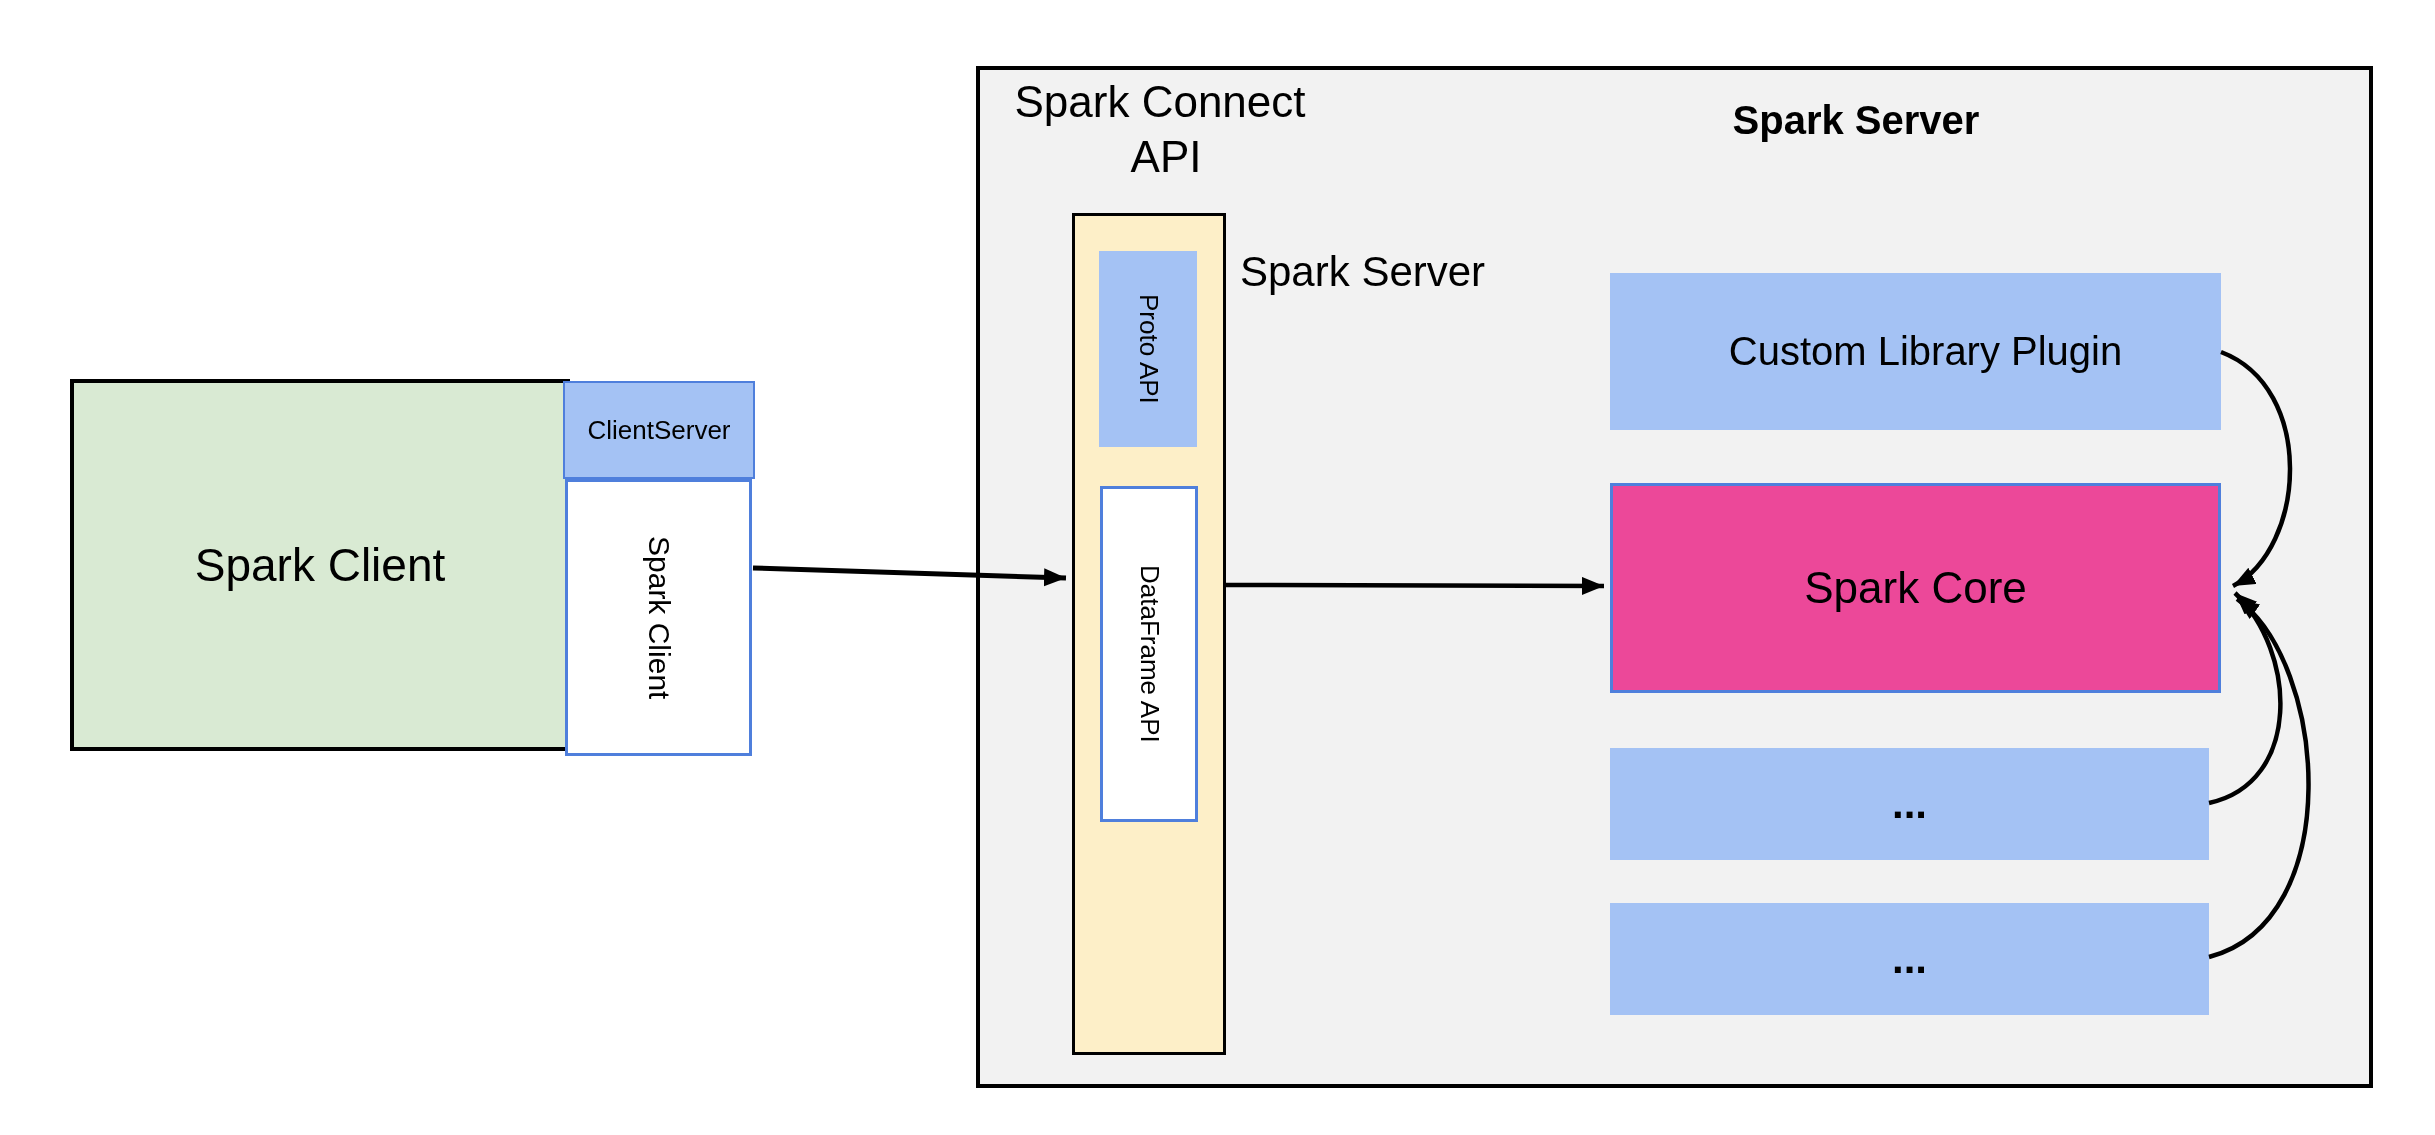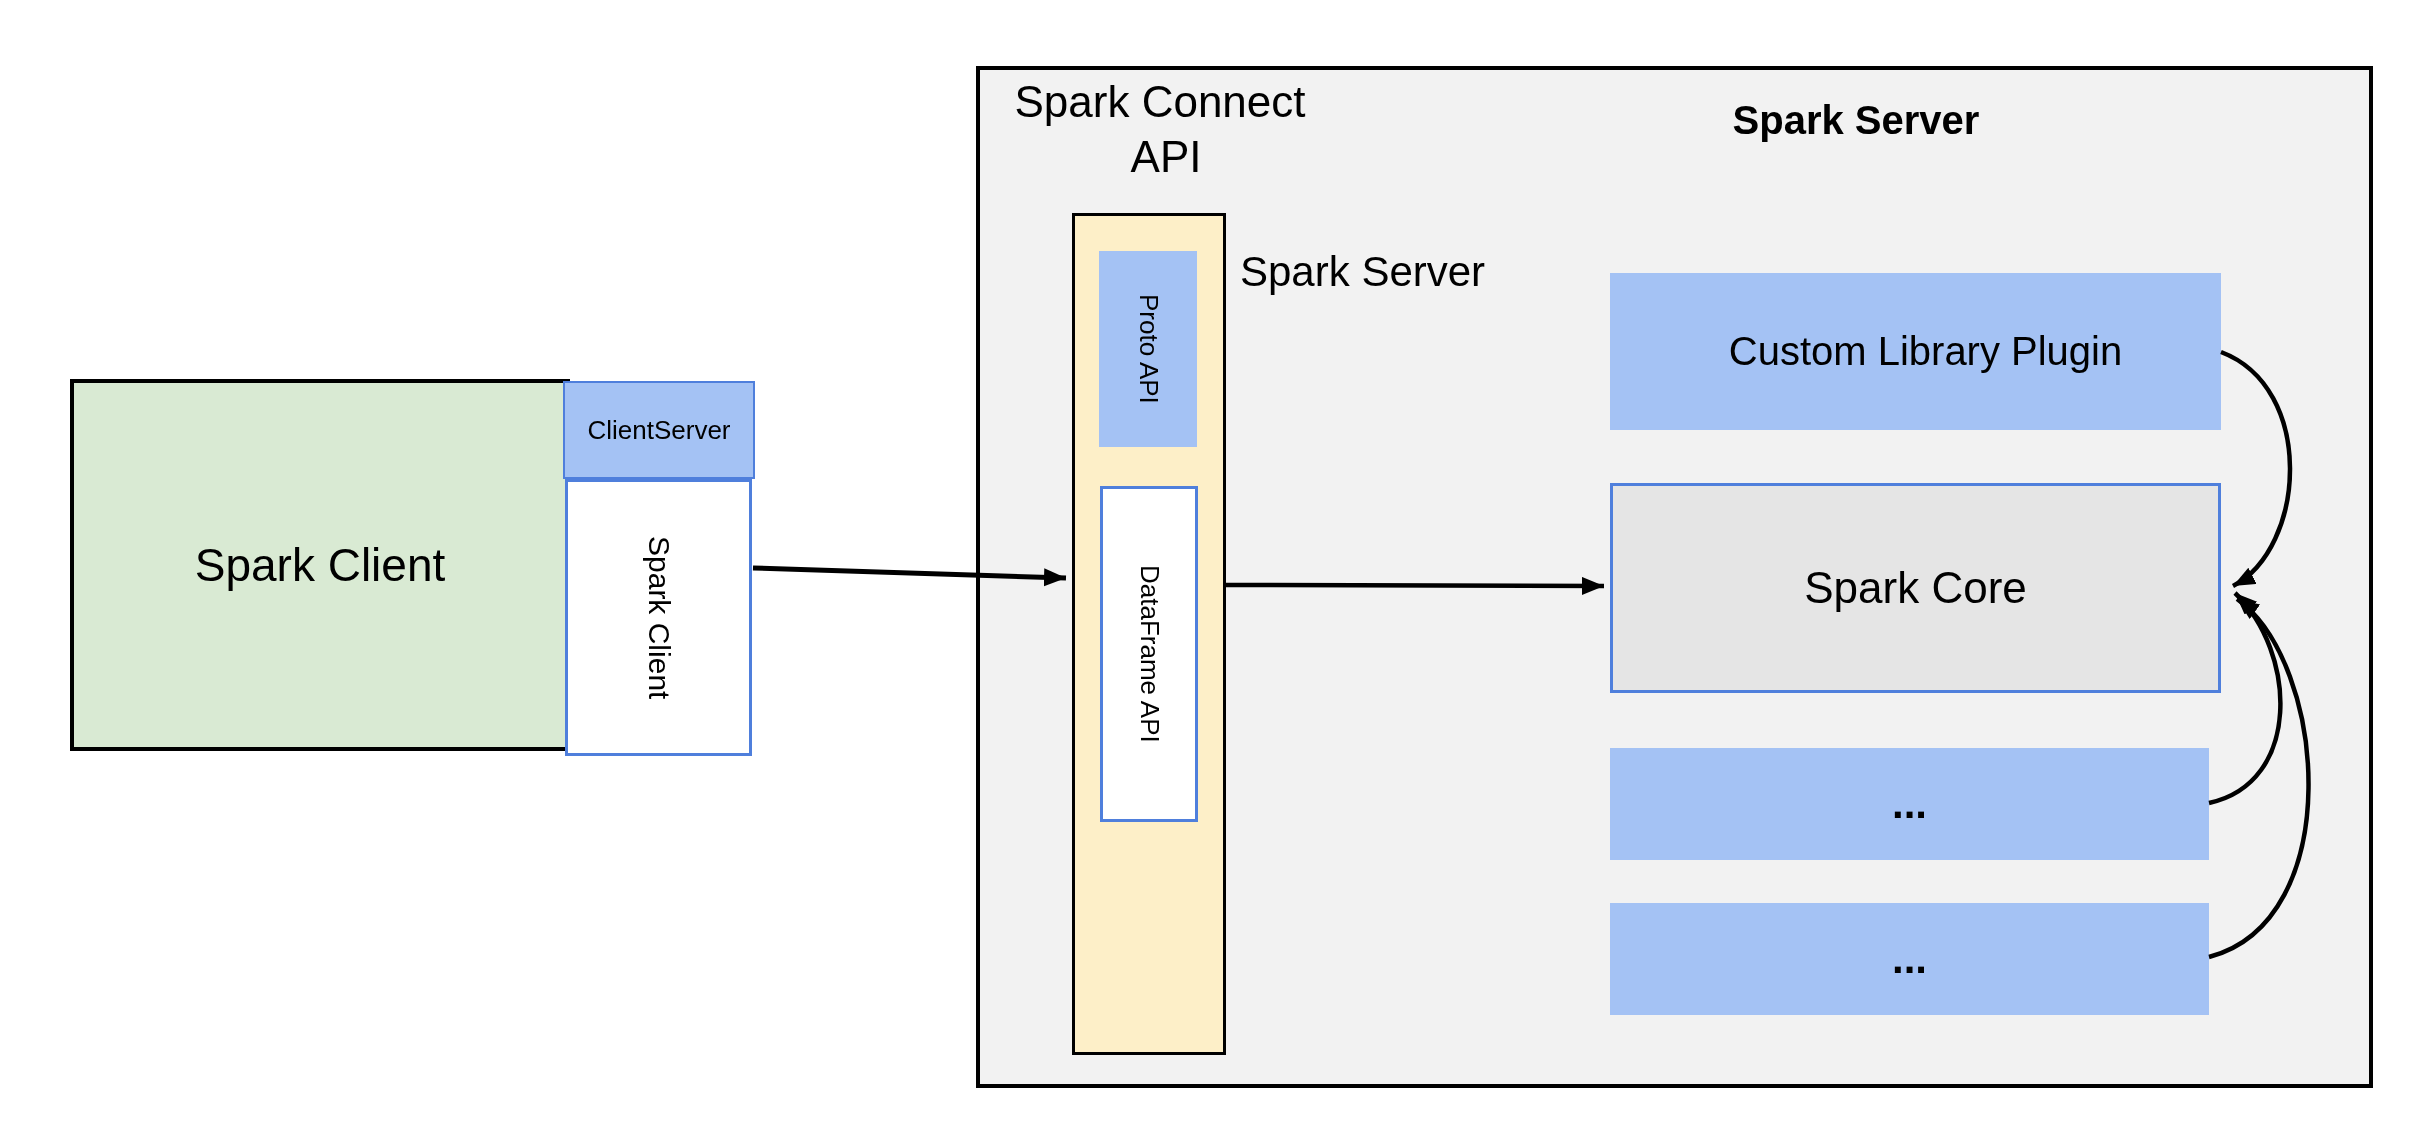--- a/index.html
+++ b/index.html
@@ -88,21 +88,21 @@
   }
   .plugin-box {
     left: 1610px; top: 273px; width: 611px; height: 157px;
     background: #a4c2f4;
     display: flex; align-items: center; justify-content: center;
     font-size: 40px;
     padding-left: 20px;
   }
   .core-box {
     left: 1610px; top: 483px; width: 611px; height: 210px;
-    background: #e5e5e5;
+    background: #ec4899;
     border: 3px solid #4f7fdc;
     display: flex; align-items: center; justify-content: center;
     font-size: 44px;
   }
   .ext-box-1 {
     left: 1610px; top: 748px; width: 599px; height: 112px;
     background: #a4c2f4;
     display: flex; align-items: center; justify-content: center;
     font-size: 42px; font-weight: bold;
   }

